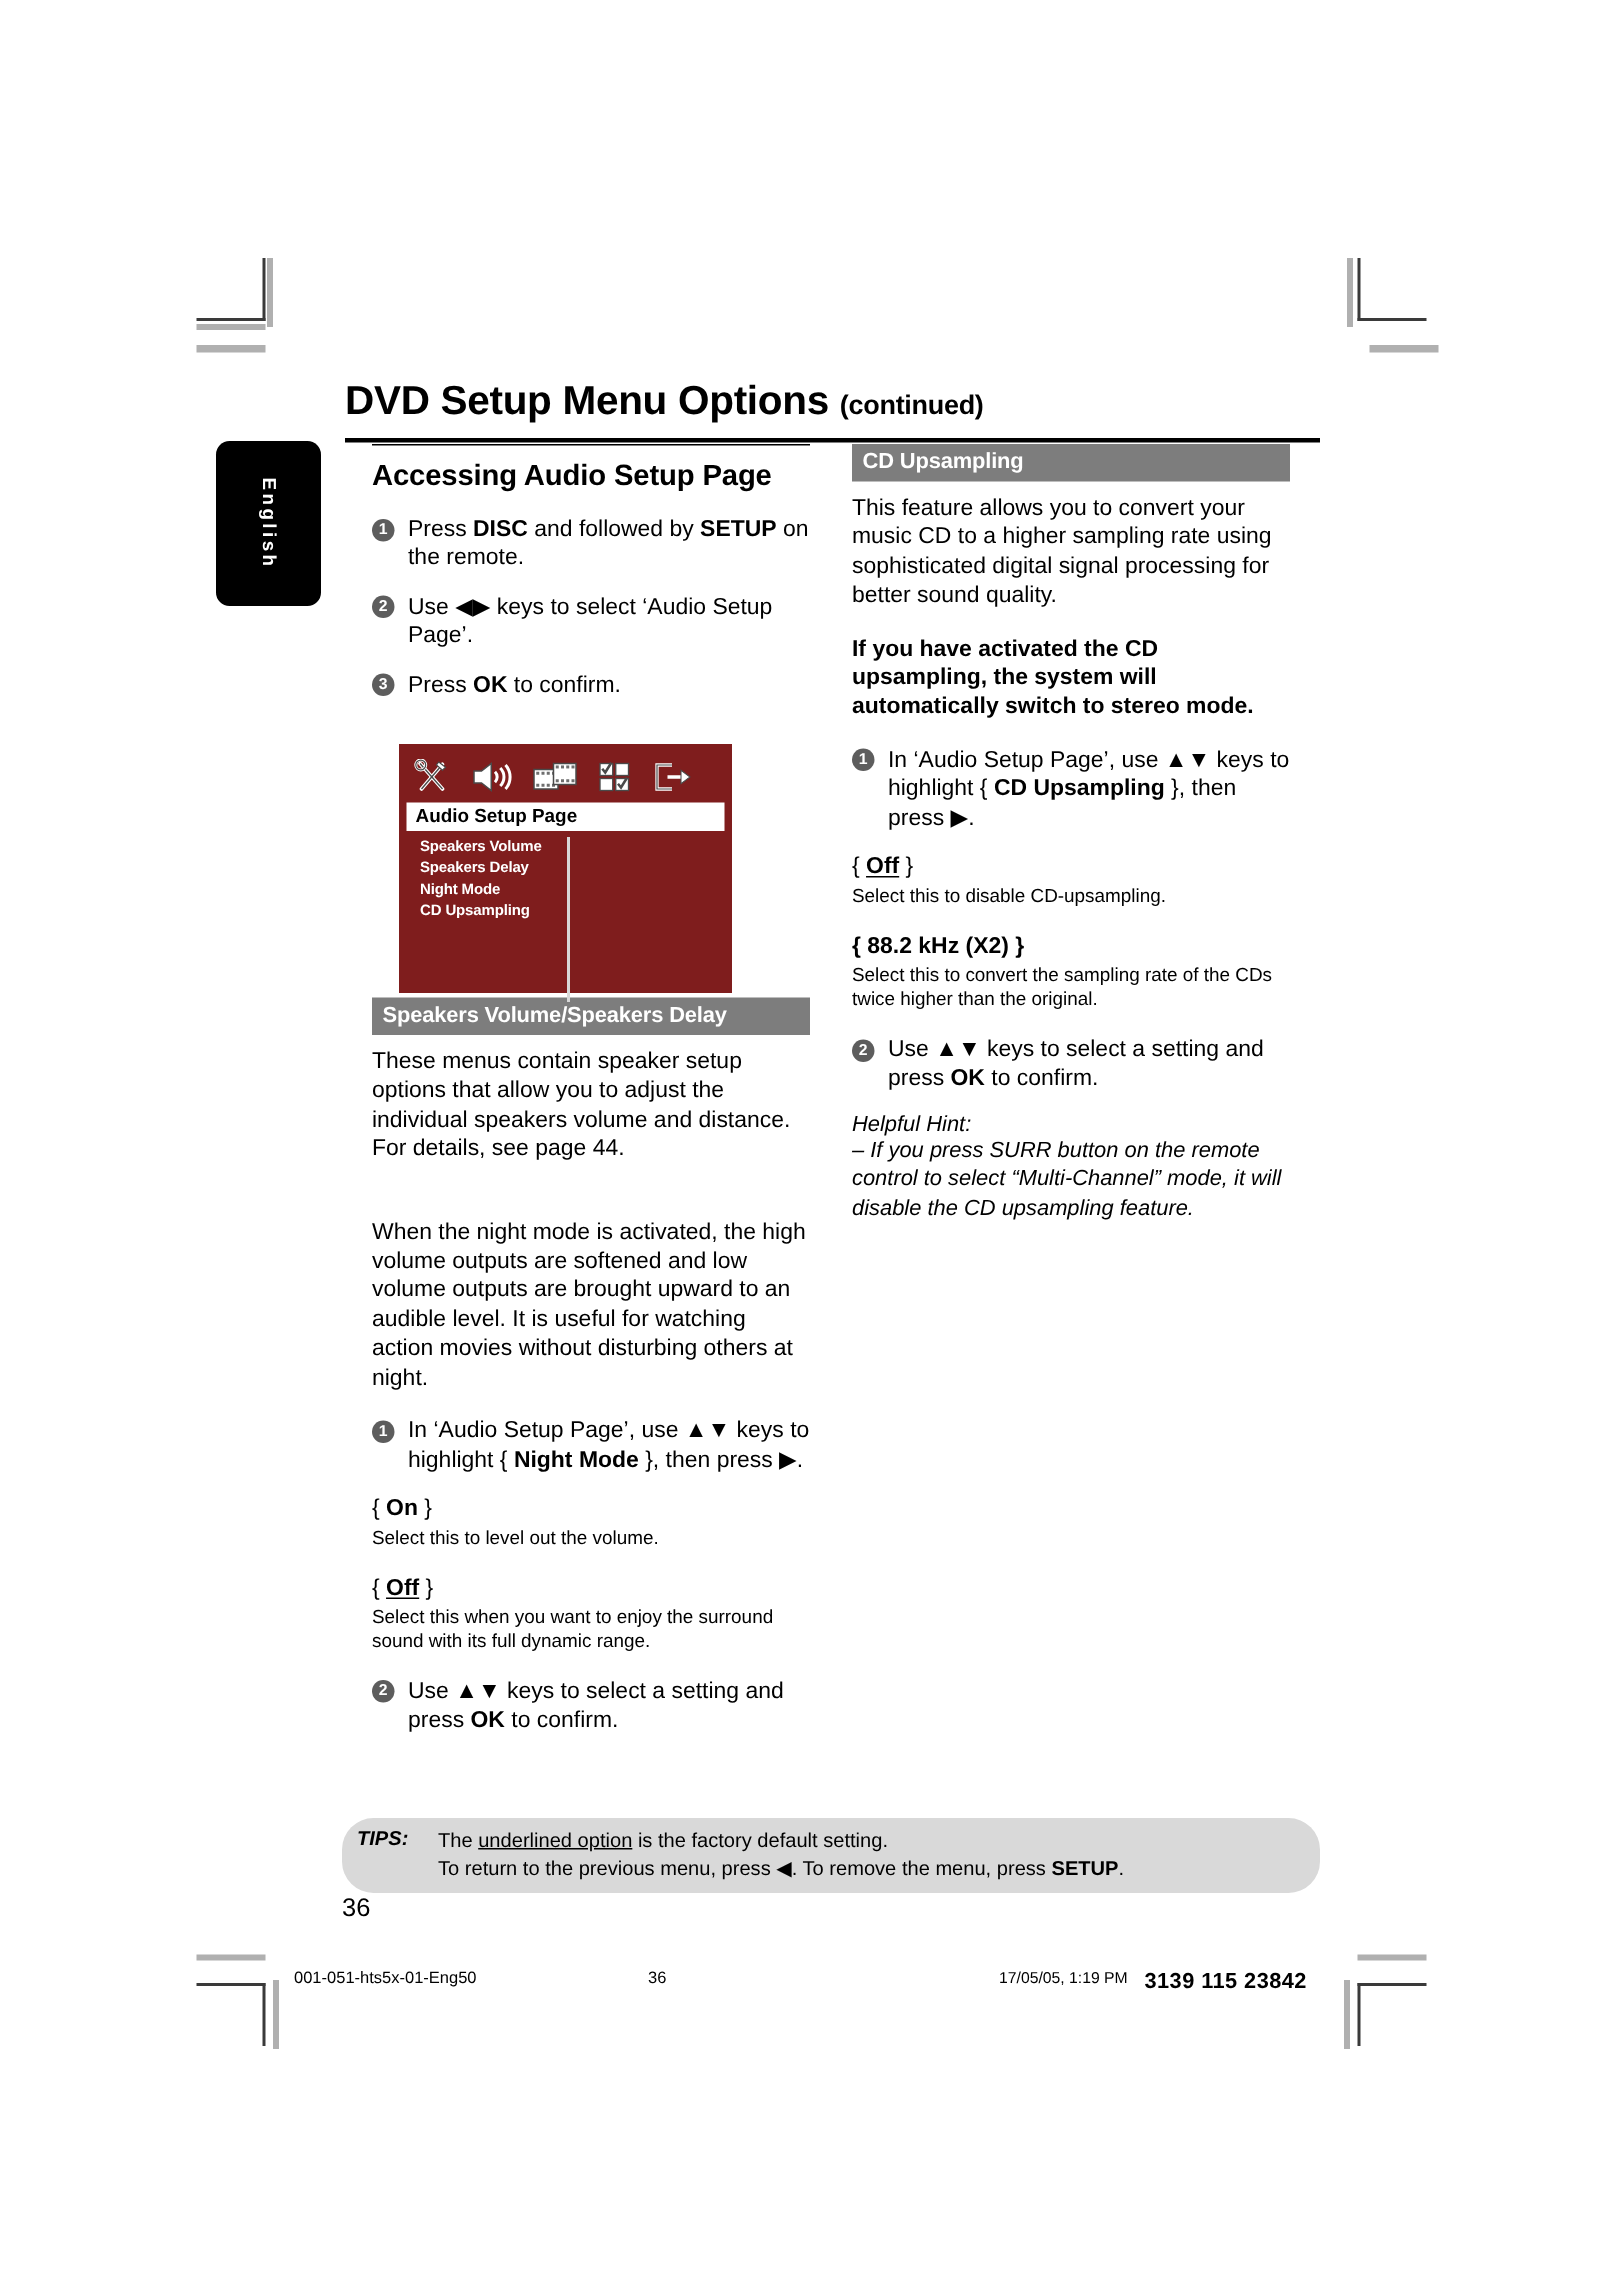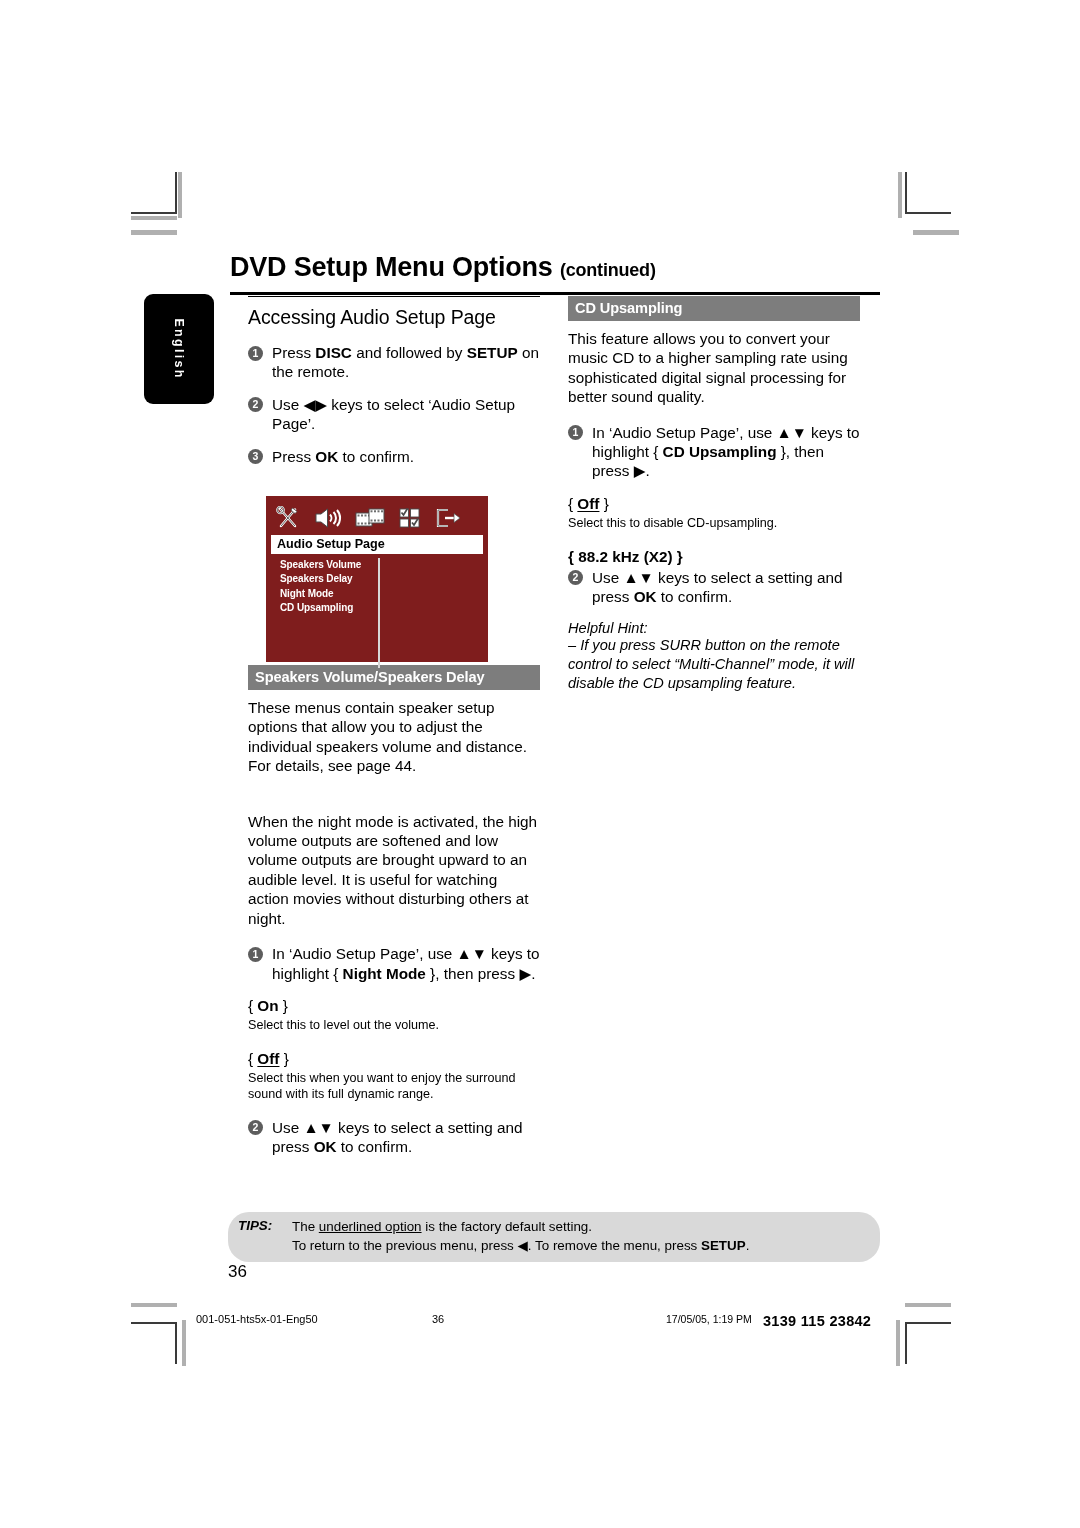--- a/index.html
+++ b/index.html
@@ -58,21 +58,21 @@
     white-space: nowrap;
   }
 
   
   .col { position: absolute; top: 56px; width: 292px; }
   .col-left  { left: 108px; }
   .col-right { left: 428px; }
 
   
   .h-section {
-    font-size: 19.5px; font-weight: normal;
+    font-size: 19.5px; font-weight: bold;
     border-top: 1.4px solid #000;
     padding-top: 9px;
     margin-bottom: 14px;
     letter-spacing: -0.1px;
   }
   .h-bar {
     background: #7d7d7d; color: #fff;
     font-size: 14.6px; font-weight: bold;
     padding: 4px 7px 5px 7px;
     margin-bottom: 8px;
@@ -333,30 +333,32 @@
 
     <div class="step">
       <span class="num">2</span>
       <span>Use ▲▼ keys to select a setting and press <b>OK</b> to confirm.</span>
     </div>
   </div>
 
   <div class="col col-right">
     <div class="h-bar">CD Upsampling</div>
     <p class="body">This feature allows you to convert your music CD to a higher sampling rate using sophisticated digital signal processing for better sound quality.</p>
+    <p class="bold-note">If you have activated the CD upsampling, the system will automatically switch to stereo mode.</p>
 
     <div class="step">
       <span class="num">1</span>
       <span>In ‘Audio Setup Page’, use ▲▼ keys to highlight { <b>CD Upsampling</b> }, then press ▶.</span>
     </div>
 
     <p class="opt">{ <b><u>Off</u></b> }</p>
     <p class="small">Select this to disable CD-upsampling.</p>
 
     <p class="opt"><b>{ 88.2 kHz (X2) }</b></p>
+    <p class="small">Select this to convert the sampling rate of the CDs twice higher than the original.</p>
 
     <div class="step">
       <span class="num">2</span>
       <span>Use ▲▼ keys to select a setting and press <b>OK</b> to confirm.</span>
     </div>
 
     <p class="hint-title">Helpful Hint:</p>
     <p class="hint">–  If you press SURR button on the remote control to select “Multi-Channel” mode, it will disable the CD upsampling feature.</p>
   </div>
 

